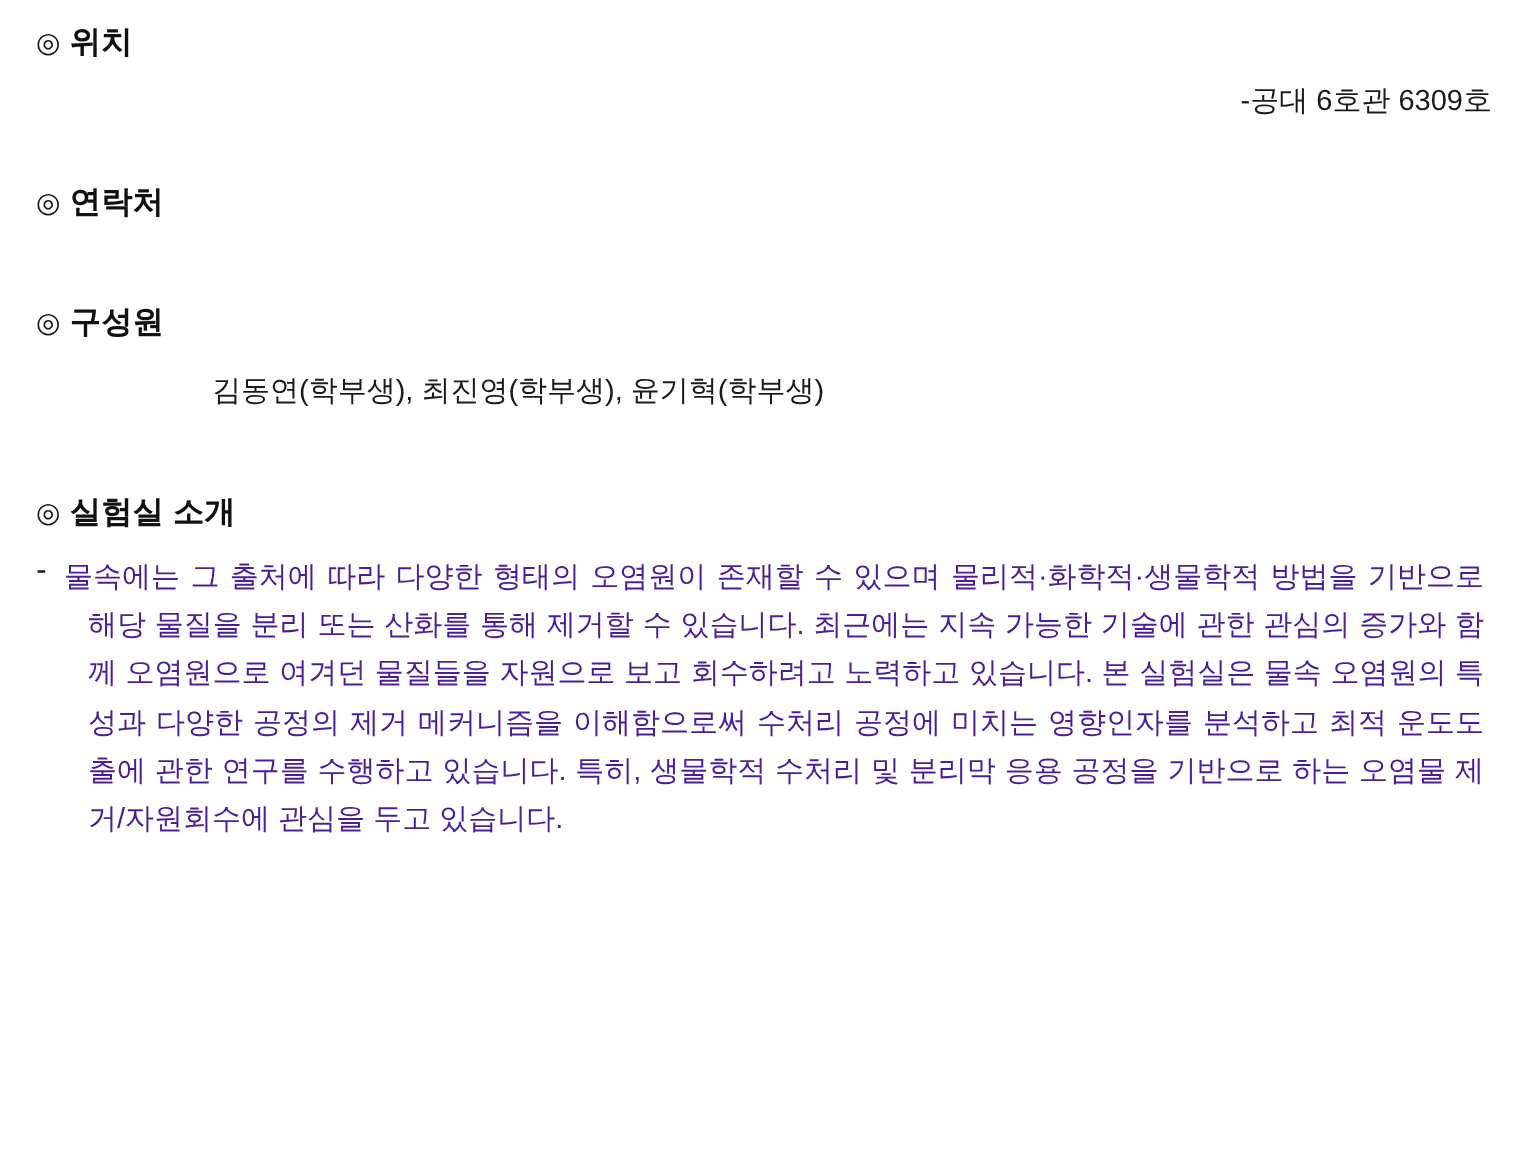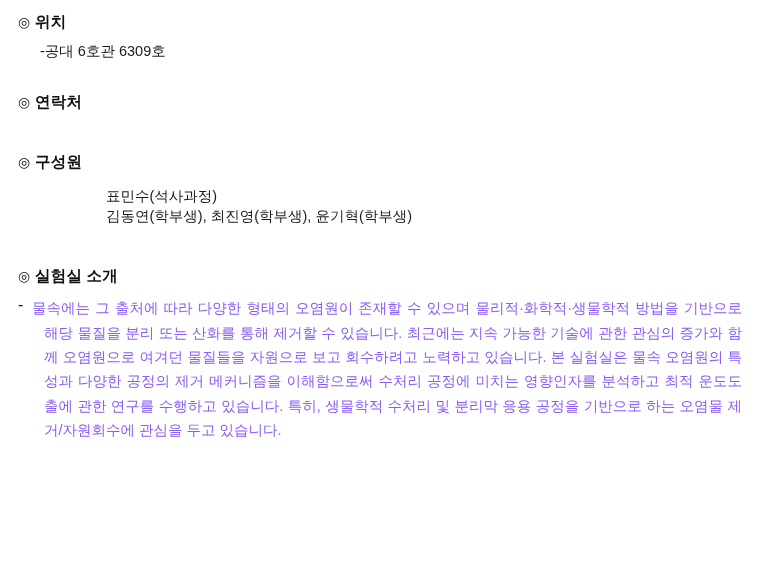--- a/index.html
+++ b/index.html
@@ -39,33 +39,33 @@
     font-size: 14px;
     font-weight: normal;
     color: #111111;
     flex: none;
   }
   .body-line {
     font-size: 14.5px;
     line-height: 1.35;
     color: #1a1a1a;
   }
-  .indent-1 { padding-left: 22px; }
+  .indent-1 { padding-left: 22px; text-align: right; }
   .indent-dash { padding-left: 14px; }
   .indent-deep { padding-left: 88px; }
 
   .gap-s { height: 10px; }
   .gap-l { height: 30px; }
   .gap-xs { height: 5px; }
 
   .para {
     font-size: 14.5px;
     line-height: 1.68;
     text-align: justify;
-    color: #8b5cf6;
+    color: #4c1d95;
   }
   .para-wrap {
     padding-left: 14px;
     padding-right: 4px;
     position: relative;
   }
   .para-wrap .dash {
     position: absolute;
     left: 0px;
     top: 0;
@@ -101,21 +101,20 @@
 
   <div class="gap-l"></div>
 
   <div class="section">
     <div class="section-heading">
       <span class="bullet-mark">◎</span>
       <span>구성원</span>
     </div>
     <div class="gap-s"></div>
     <div class="gap-xs"></div>
-    <div class="body-line indent-deep">표민수(석사과정)</div>
     <div class="body-line indent-deep">김동연(학부생), 최진영(학부생), 윤기혁(학부생)</div>
   </div>
 
   <div class="gap-l"></div>
   <div class="gap-s"></div>
 
   <div class="section">
     <div class="section-heading">
       <span class="bullet-mark">◎</span>
       <span>실험실 소개</span>

